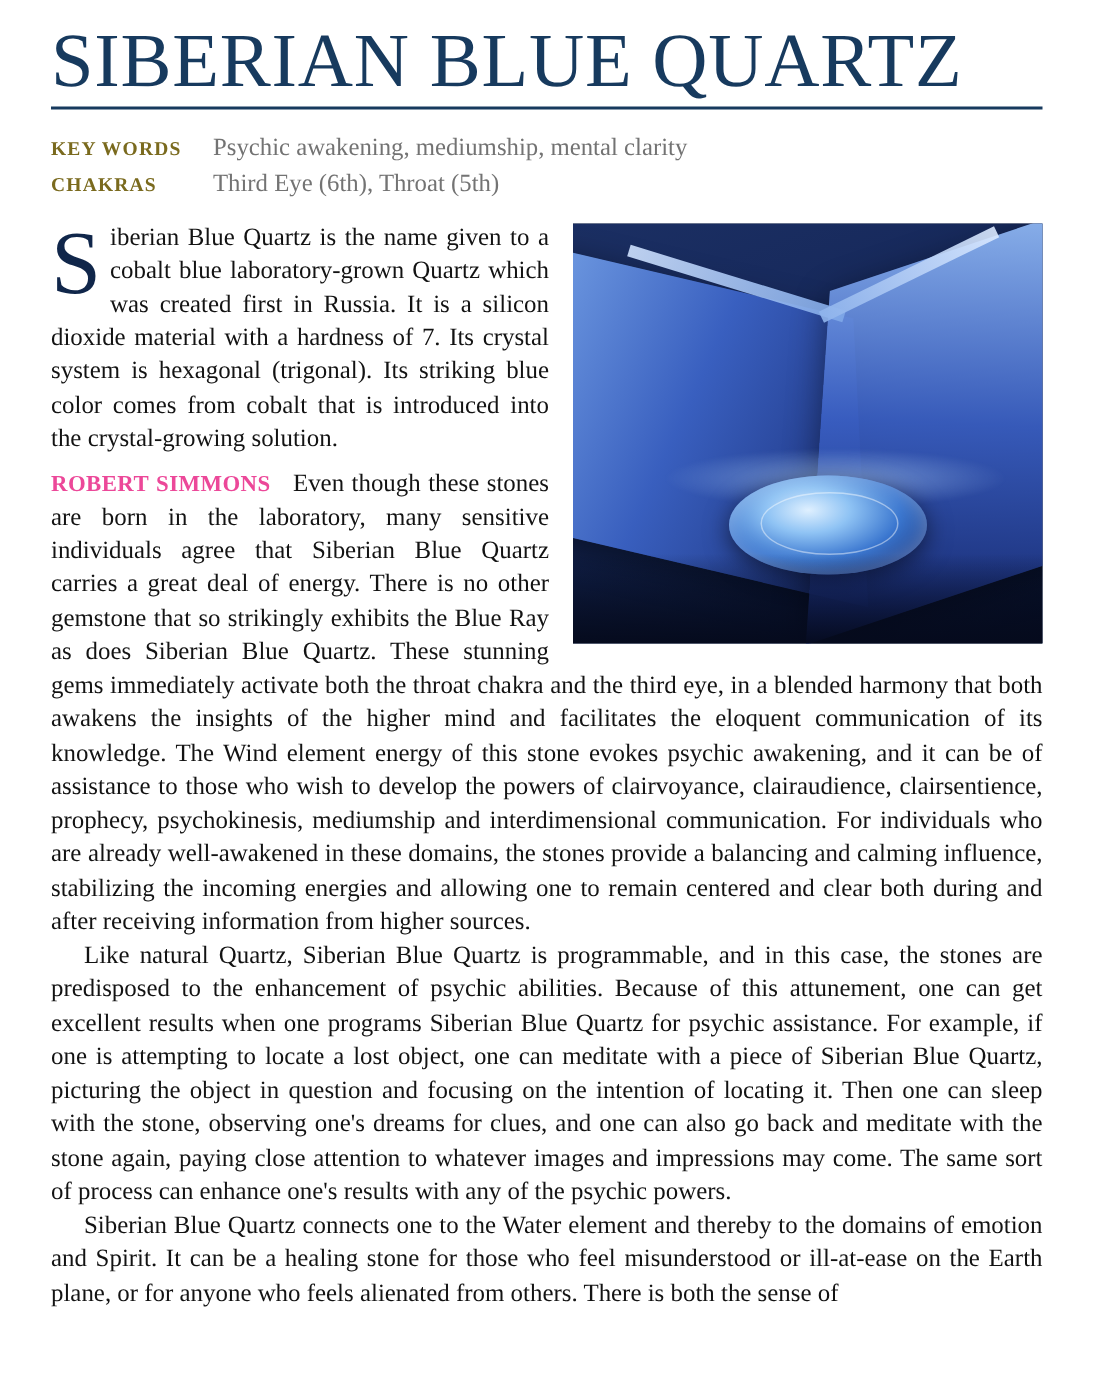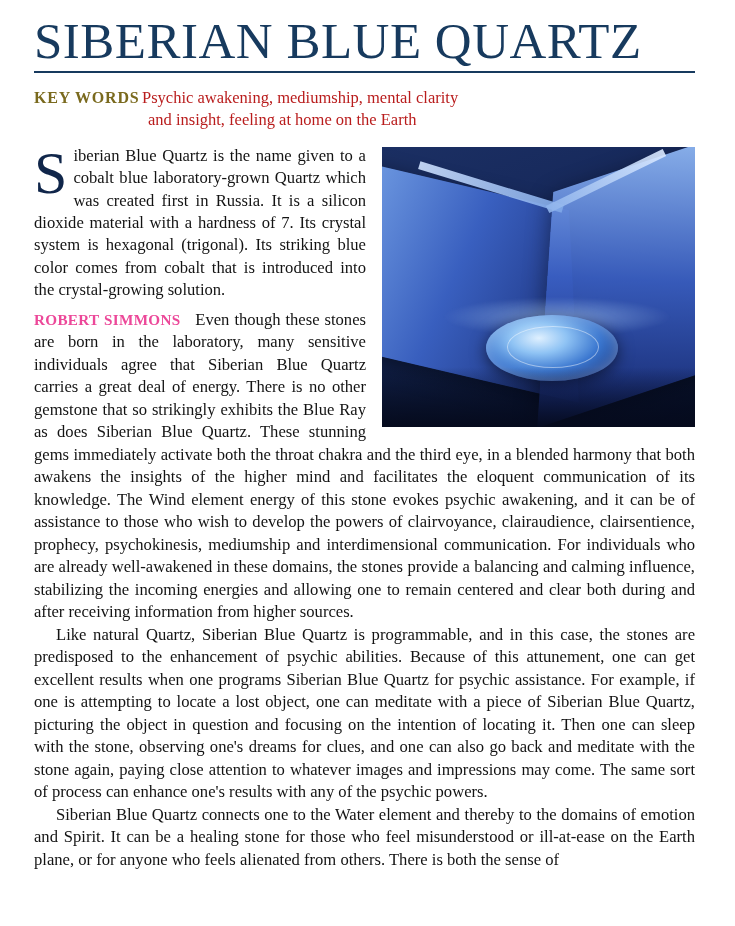--- a/index.html
+++ b/index.html
@@ -44,31 +44,31 @@
     margin-bottom: 14px;
   }
   .meta-row {
     display: flex;
     align-items: baseline;
     margin-bottom: 2px;
   }
   .meta-label {
     width: 108px;
     flex: 0 0 108px;
-    font-size: 16px;
+    font-size: 13px;
     letter-spacing: 0.8px;
     color: #7a6a1e;
     font-variant: small-caps;
     text-transform: uppercase;
     font-weight: 700;
     font-family: "Liberation Serif", serif;
   }
   .meta-value {
     font-size: 16.5px;
-    color: #b91c1c;
+    color: #737373;
     line-height: 1.32;
   }
   .meta-value .indent2 {
     display: block;
     margin-left: 6px;
   }
 
   
   .photo {
     float: right;
@@ -186,25 +186,28 @@
 
   <h1 class="title">SIBERIAN BLUE QUARTZ</h1>
   <div class="title-rule"></div>
 
   <div class="meta">
 
     <div class="meta-row">
       <div class="meta-label">KEY WORDS</div>
       <div class="meta-value">
         <span>Psychic awakening, mediumship, mental clarity</span>
-        <span class="indent2">and insight, feeling at home on the Earth</span>
       </div>
     </div>
 
 
+    <div class="meta-row">
+      <div class="meta-label">CHAKRAS</div>
+      <div class="meta-value">Third Eye (6th), Throat (5th)</div>
+    </div>
 
   </div>
 
   <div class="photo">
     <div class="sky"></div>
     <div class="plateL"></div>
     <div class="plateR"></div>
     <div class="edgeL"></div>
     <div class="edgeR"></div>
     <div class="glow"></div>

